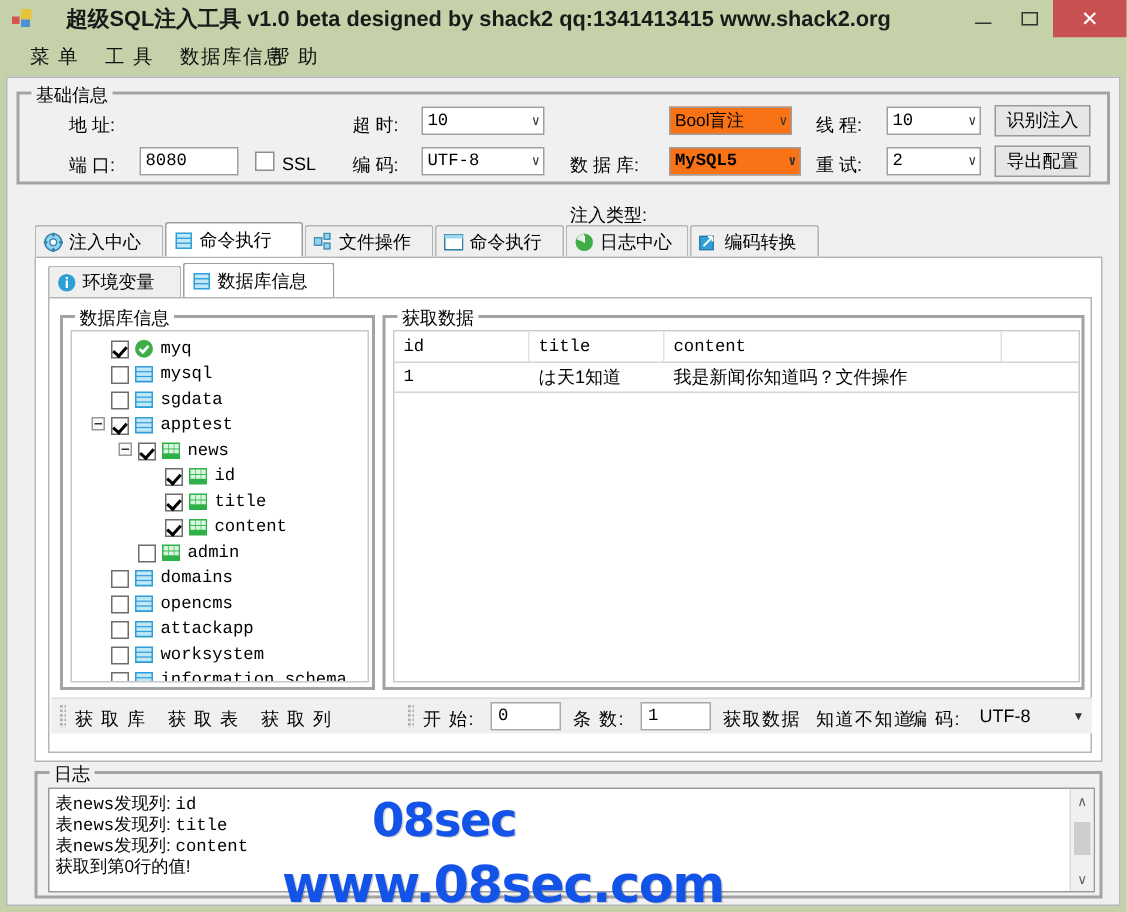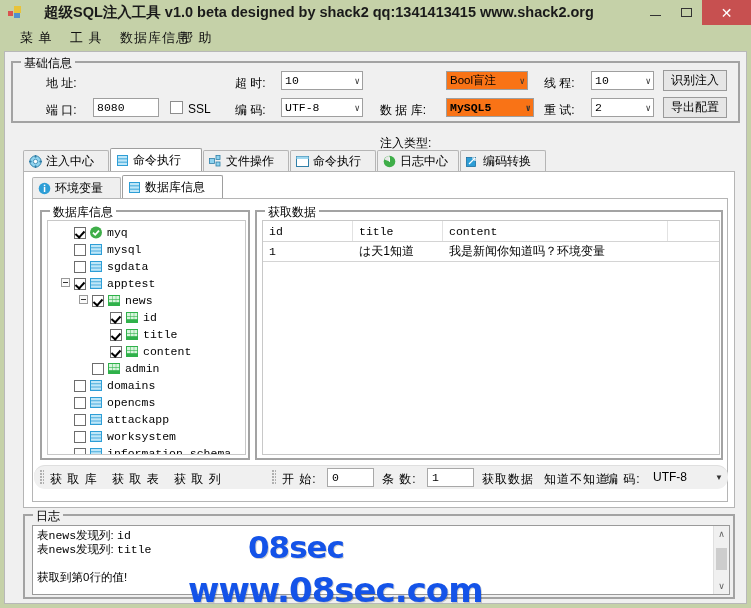--- a/index.html
+++ b/index.html
@@ -582,27 +582,27 @@
           <div class="grid" style="left:5px;top:8px;width:458px;height:235px;">
             <div class="gridhead">
               <div class="gcell" style="left:0;width:90px;">id</div>
               <div class="gcell" style="left:90px;width:90px;">title</div>
               <div class="gcell" style="left:180px;width:225px;">content</div>
               <div class="gcell" style="left:405px;width:51px;border-right:none;"></div>
             </div>
             <div style="position:absolute;left:0;top:20px;height:20px;width:100%;">
               <div class="gcell" style="left:0;width:90px;border-right:none;">1</div>
               <div class="gcell cjk" style="left:90px;width:90px;border-right:none;">は天1知道</div>
-              <div class="gcell cjk" style="left:180px;width:260px;border-right:none;">我是新闻你知道吗？环境变量</div>
+              <div class="gcell cjk" style="left:180px;width:260px;border-right:none;">我是新闻你知道吗？文件操作</div>
             </div>
             <div class="growsep" style="top:40px;"></div>
           </div>
         </div>
 
-        <div class="toolstrip" style="left:1px;top:266px;width:694px;height:24px;border-radius:11px;">
+        <div class="toolstrip" style="left:1px;top:266px;width:694px;height:24px;">
           <span class="tsgrip" style="left:6px;top:4px;"></span>
           <span class="tsbtn" style="left:16px;top:5px;">获 取 库</span>
           <span class="tsbtn" style="left:78px;top:5px;">获 取 表</span>
           <span class="tsbtn" style="left:140px;top:5px;">获 取 列</span>
 
           <span class="tsgrip" style="left:238px;top:4px;"></span>
           <span class="tsbtn" style="left:248px;top:5px;">开 始:</span>
           <div class="tstxt" style="left:293px;top:2px;width:47px;height:19px;">0</div>
           <span class="tsbtn" style="left:348px;top:5px;text-align:center;">条 数:</span>
           <div class="tstxt" style="left:393px;top:2px;width:47px;height:19px;">1</div>
@@ -616,20 +616,21 @@
         </div>
 
       </div>
     </div>
 
     <div class="groupbox" style="left:18px;top:462px;width:712px;height:85px;">
       <span class="grouptitle">日志</span>
       <div class="logbox" style="left:7px;top:9px;width:698px;height:70px;">
         <div class="logline" style="top:2px;"><span>表</span><span class="mono">news</span><span>发现列:</span> <span class="mono">id</span></div>
         <div class="logline" style="top:16px;"><span>表</span><span class="mono">news</span><span>发现列:</span> <span class="mono">title</span></div>
+        <div class="logline" style="top:30px;"><span>表</span><span class="mono">news</span><span>发现列:</span> <span class="mono">content</span></div>
         <div class="logline" style="top:44px;"><span>获取到第0行的值!</span></div>
 
         <div class="vsb" style="right:0;top:0;width:16px;height:100%;">
           <div class="arrw" style="top:0;">∧</div>
           <div class="thumb" style="top:22px;height:22px;"></div>
           <div class="arrw" style="bottom:0;">∨</div>
         </div>
       </div>
     </div>
 

